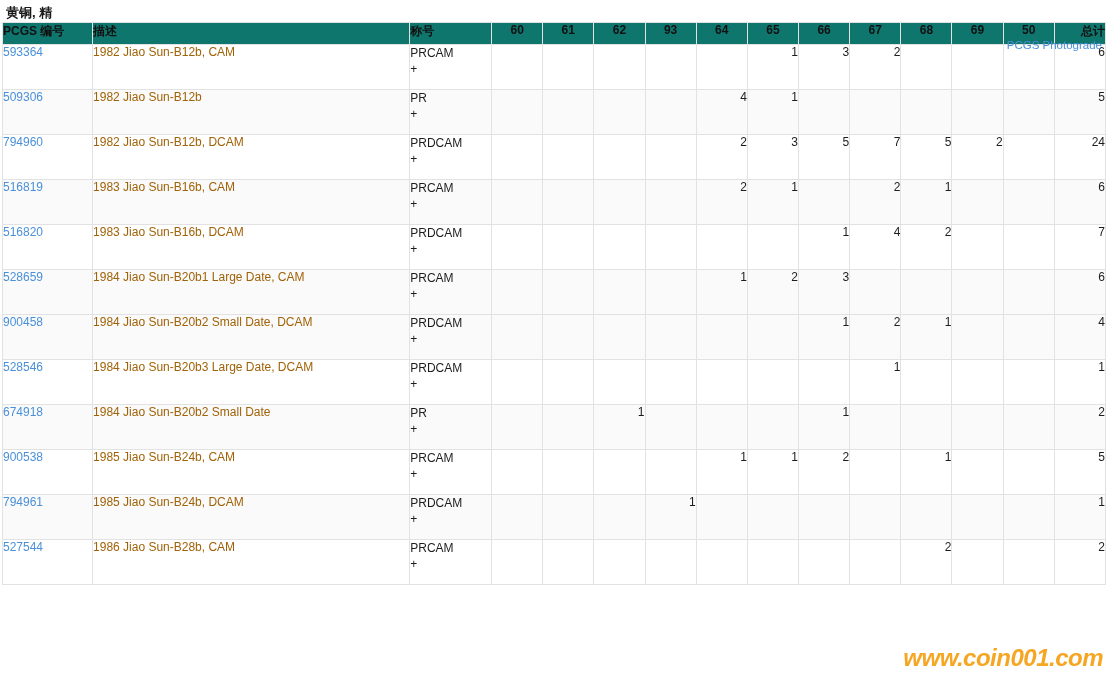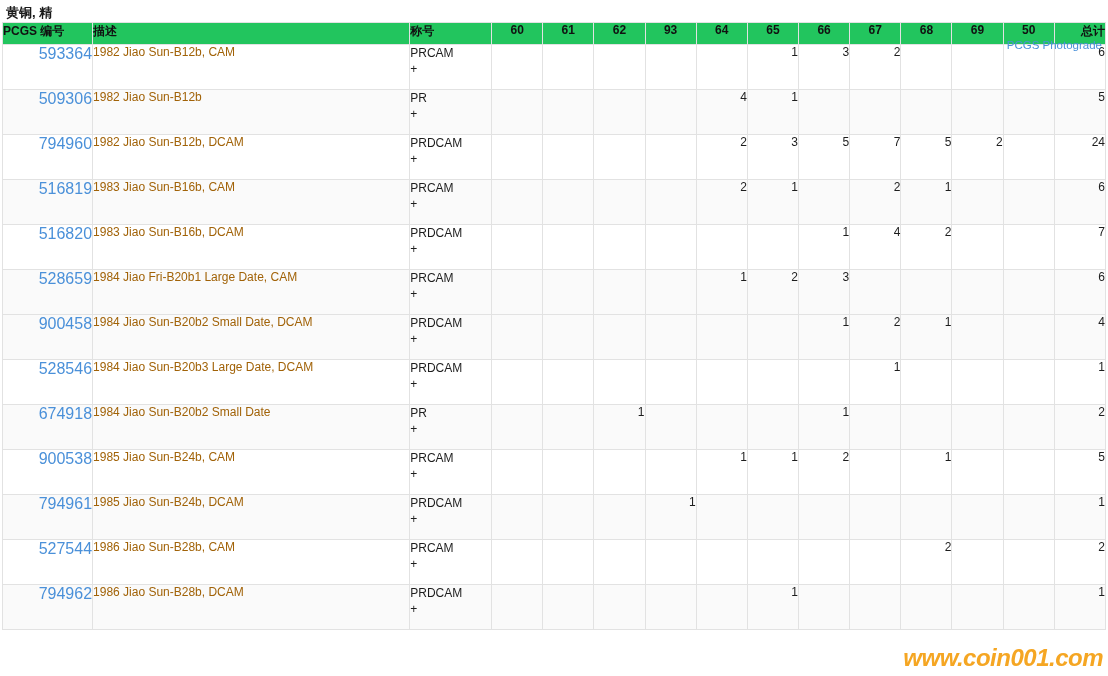--- a/index.html
+++ b/index.html
@@ -47,21 +47,21 @@
     width: 1104px;
     margin-left: 2px;
     table-layout: fixed;
   }
   table.grid th, table.grid td {
     border: 1px solid #e2e2e2;
     padding: 0;
     vertical-align: top;
   }
   thead th {
-    background: #22c55e;
+    background: #0f766e;
     border-bottom: 2px solid #c9c9c9;
     border-top: 1px solid #ffffff;
     font-size: 12px;
     font-weight: bold;
     color: #111111;
     height: 22px;
     padding: 3px 6px 4px 6px;
     box-sizing: border-box;
     white-space: nowrap;
   }
@@ -69,22 +69,21 @@
   th.c-desc { width: 310px; text-align: left; }
   th.c-desig { width: 80px; text-align: left; }
   th.c-grade { width: 50px; text-align: center; }
   th.c-total { width: 50px; text-align: right; }
 
   tbody tr.row-odd td { background: #ffffff; }
   tbody tr.row-even td { background: #fafafa; }
 
   td.cell-num {
     padding: 7px 0 0 6px;
-    font-size: 16px;
-    text-align: right;
+    font-size: 12px;
   }
   td.cell-num a {
     color: #4a90d9;
     text-decoration: none;
   }
   td.cell-desc {
     padding: 7px 6px 0 6px;
     font-size: 12px;
     color: #a16207;
     line-height: 14px;
@@ -233,21 +232,21 @@
           <td class="cell-grade"></td>
           <td class="cell-grade">1</td>
           <td class="cell-grade">4</td>
           <td class="cell-grade">2</td>
           <td class="cell-grade"></td>
           <td class="cell-grade"></td>
           <td class="cell-total">7</td>
         </tr>
         <tr class="row-even">
           <td class="cell-num"><a href="#">528659</a></td>
-          <td class="cell-desc">1984 Jiao Fri-B20b1 Large Date, CAM</td>
+          <td class="cell-desc">1984 Jiao Sun-B20b1 Large Date, CAM</td>
           <td class="cell-desig"><span>PRCAM</span><span class="plus">+</span></td>
           <td class="cell-grade"></td>
           <td class="cell-grade"></td>
           <td class="cell-grade"></td>
           <td class="cell-grade"></td>
           <td class="cell-grade">1</td>
           <td class="cell-grade">2</td>
           <td class="cell-grade">3</td>
           <td class="cell-grade"></td>
           <td class="cell-grade"></td>
@@ -350,35 +349,18 @@
           <td class="cell-grade"></td>
           <td class="cell-grade"></td>
           <td class="cell-grade"></td>
           <td class="cell-grade"></td>
           <td class="cell-grade"></td>
           <td class="cell-grade">2</td>
           <td class="cell-grade"></td>
           <td class="cell-grade"></td>
           <td class="cell-total">2</td>
         </tr>
-        <tr class="row-even">
-          <td class="cell-num"><a href="#">794962</a></td>
-          <td class="cell-desc">1986 Jiao Sun-B28b, DCAM</td>
-          <td class="cell-desig"><span>PRDCAM</span><span class="plus">+</span></td>
-          <td class="cell-grade"></td>
-          <td class="cell-grade"></td>
-          <td class="cell-grade"></td>
-          <td class="cell-grade"></td>
-          <td class="cell-grade"></td>
-          <td class="cell-grade">1</td>
-          <td class="cell-grade"></td>
-          <td class="cell-grade"></td>
-          <td class="cell-grade"></td>
-          <td class="cell-grade"></td>
-          <td class="cell-grade"></td>
-          <td class="cell-total">1</td>
-        </tr>
       </tbody>
   </table>
 
   <div class="watermark">www.coin001.com</div>
 
 </div>
 
 </body></html>

